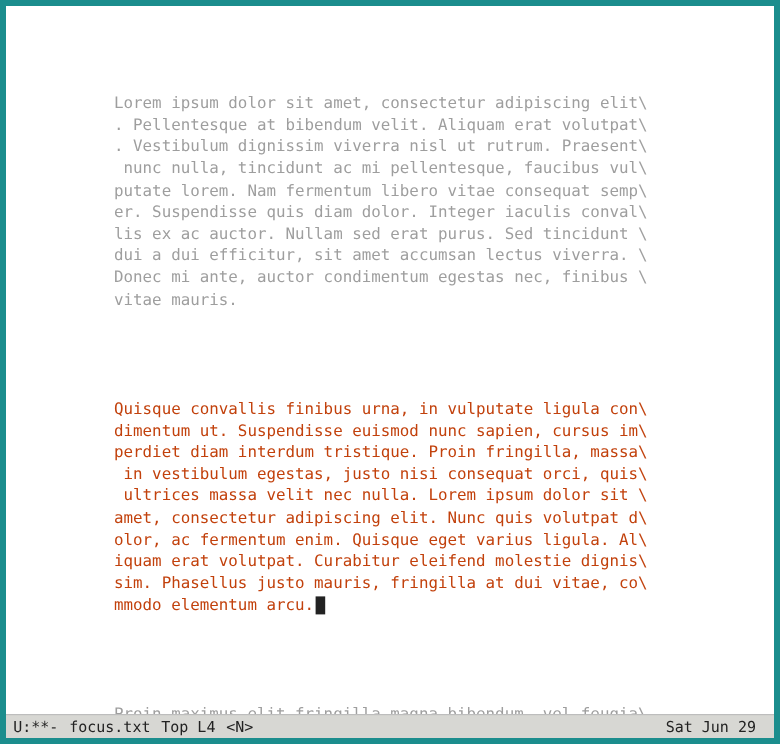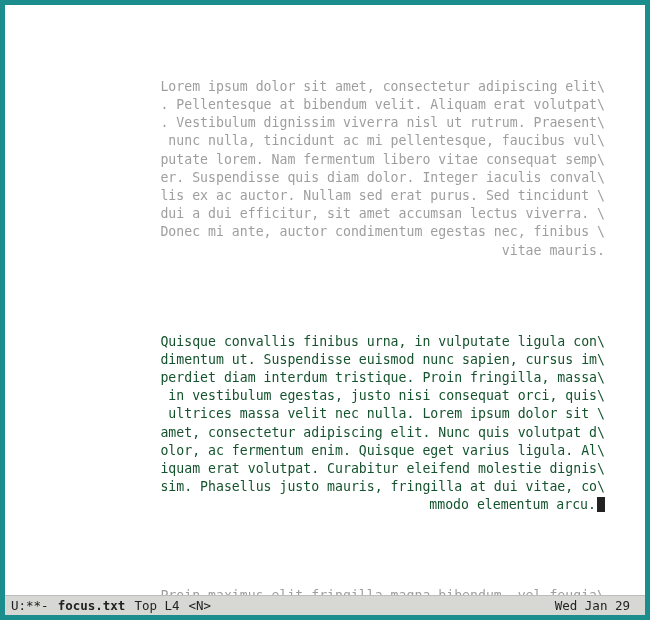--- a/index.html
+++ b/index.html
@@ -9,32 +9,31 @@
     background: #ffffff;
     position: relative;
   }
   .frame {
     width: 650px;
     height: 620px;
     border: 5px solid #1b8d8d;
     background: #ffffff;
     position: relative;
     overflow: hidden;
-    text-align: right;
   }
   .buffer {
     padding: 18px 40px 0 90px;
     font-size: 13.2px;
     line-height: 1.38;
     white-space: pre;
     letter-spacing: 0px;
   }
   .para { margin-bottom: 18px; }
   .dim { color: #9e9e9e; }
-  .focus { color: #14532d; font-weight: 500; }
+  .focus { color: #c2410c; font-weight: 500; }
   .cursor {
     display: inline-block;
     width: 8px;
     height: 15px;
     background: #222;
     vertical-align: text-bottom;
     margin-left: 1px;
   }
   .modeline {
     position: absolute;
@@ -44,21 +43,21 @@
     color: #222;
     font-size: 12.5px;
     line-height: 20px;
     padding: 0 6px;
     border-top: 1px solid #bdbdbd;
     white-space: nowrap;
     display: flex;
     gap: 0;
   }
   .modeline .ml-item { padding-right: 9px; }
-  .modeline .fname { font-weight: bold; }
+  .modeline .fname { font-weight: normal; }
   .modeline .fill { flex: 1; }
 </style>
 </head>
 <body>
 
 <div class="frame">
   <div class="buffer">
 
     <div class="para dim"><span>Lorem ipsum dolor sit amet, consectetur adipiscing elit\</span>
 <span>. Pellentesque at bibendum velit. Aliquam erat volutpat\</span>
@@ -95,15 +94,15 @@
 </div>
 
   </div>
 
   <div class="modeline">
     <span class="ml-item">U:**-</span>
     <span class="ml-item fname">focus.txt</span>
     <span class="ml-item">Top L4</span>
     <span class="ml-item">&lt;N&gt;</span>
     <span class="fill"></span>
-    <span class="ml-item">Wed Jan 29</span>
+    <span class="ml-item">Sat Jun 29</span>
   </div>
 </div>
 
 </body></html>

